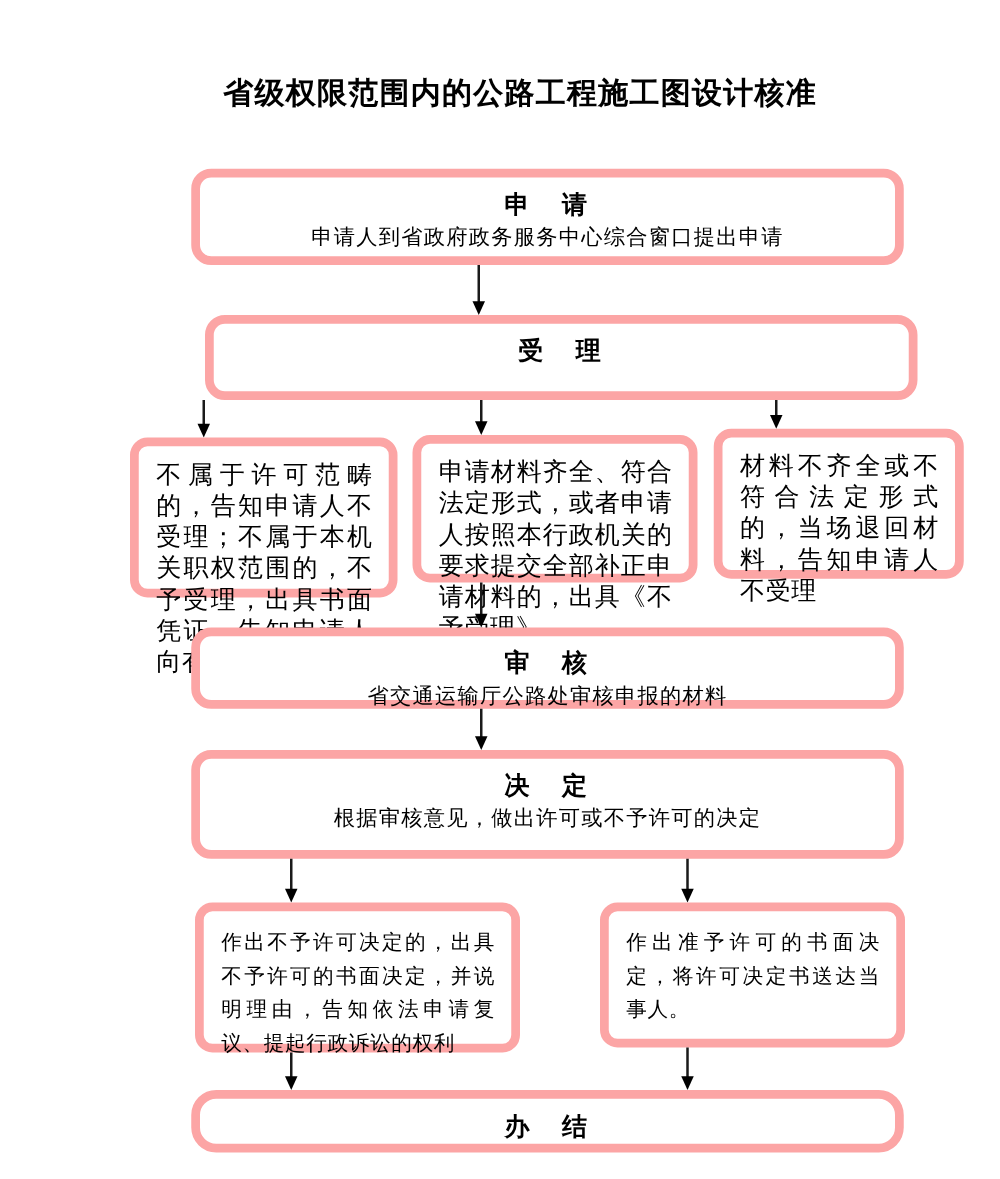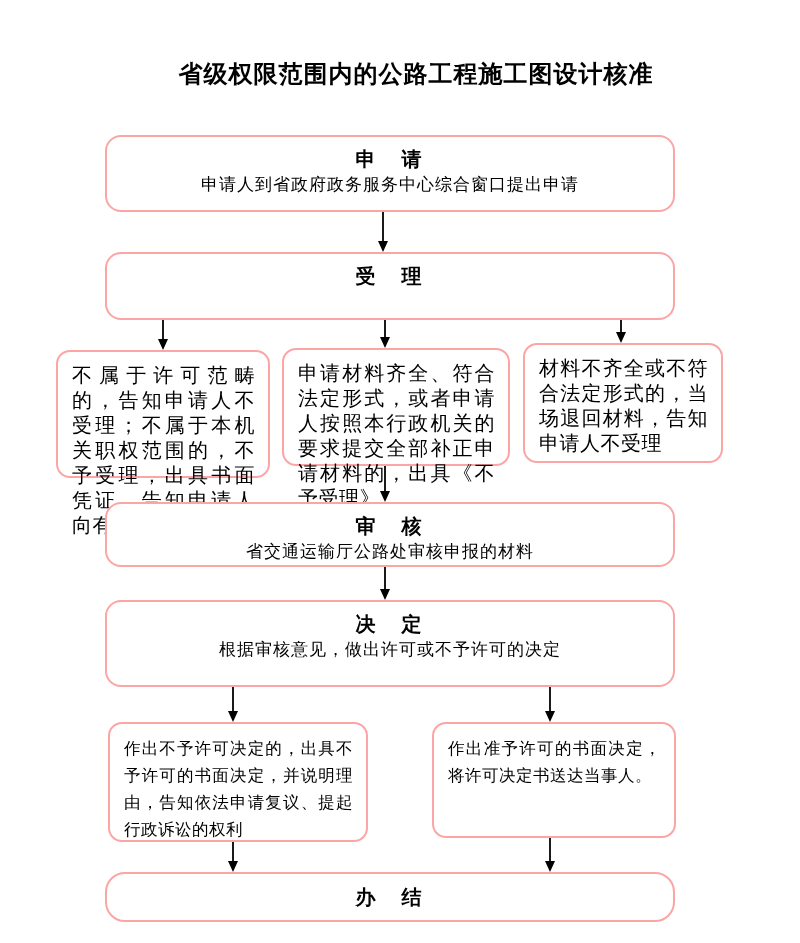--- a/index.html
+++ b/index.html
@@ -18,24 +18,25 @@
     top: 58px;
     left: 0;
     width: 100%;
     text-align: center;
     font-size: 24px;
     font-weight: bold;
     letter-spacing: 1px;
   }
   .node {
     position: absolute;
-    border: 2px solid #fca5a5;
+    border: 7px solid #fca5a5;
     border-radius: 16px;
     background: #ffffff;
     box-sizing: border-box;
+    margin-left: 48px;
   }
   .node.center { text-align: center; }
   .node .heading {
     display: block;
     font-size: 20px;
     font-weight: bold;
     letter-spacing: 3px;
     margin-top: 9px;
     line-height: 26px;
   }
@@ -51,21 +52,21 @@
     padding: 11px 13px 8px 14px;
     font-size: 20px;
     line-height: 25px;
     text-align: justify;
     letter-spacing: 0.5px;
   }
   .node.bottomtext { line-height: 27px; font-size: 16.5px; }
   .node.finish .heading { margin-top: 10px; }
   
   .b-apply   { left: 105px; top: 135px; width: 570px; height: 77px; }
-  .b-accept  { left: 105px; top: 252px; width: 570px; height: 68px; }
+  .b-accept  { left: 116px; top: 252px; width: 570px; height: 68px; }
   .b-left    { left:  56px; top: 350px; width: 214px; height: 128px; }
   .b-middle  { left: 282px; top: 348px; width: 228px; height: 118px; }
   .b-right   { left: 523px; top: 343px; width: 200px; height: 120px; }
   .b-review  { left: 105px; top: 502px; width: 570px; height: 65px; }
   .b-decide  { left: 105px; top: 600px; width: 570px; height: 87px; }
   .b-deny    { left: 108px; top: 722px; width: 260px; height: 120px; }
   .b-grant   { left: 432px; top: 722px; width: 244px; height: 116px; }
   .b-finish  { left: 105px; top: 872px; width: 570px; height: 50px; border-radius: 20px; }
   
   .arrow { position: absolute; width: 12px; margin-left: -6px; }

